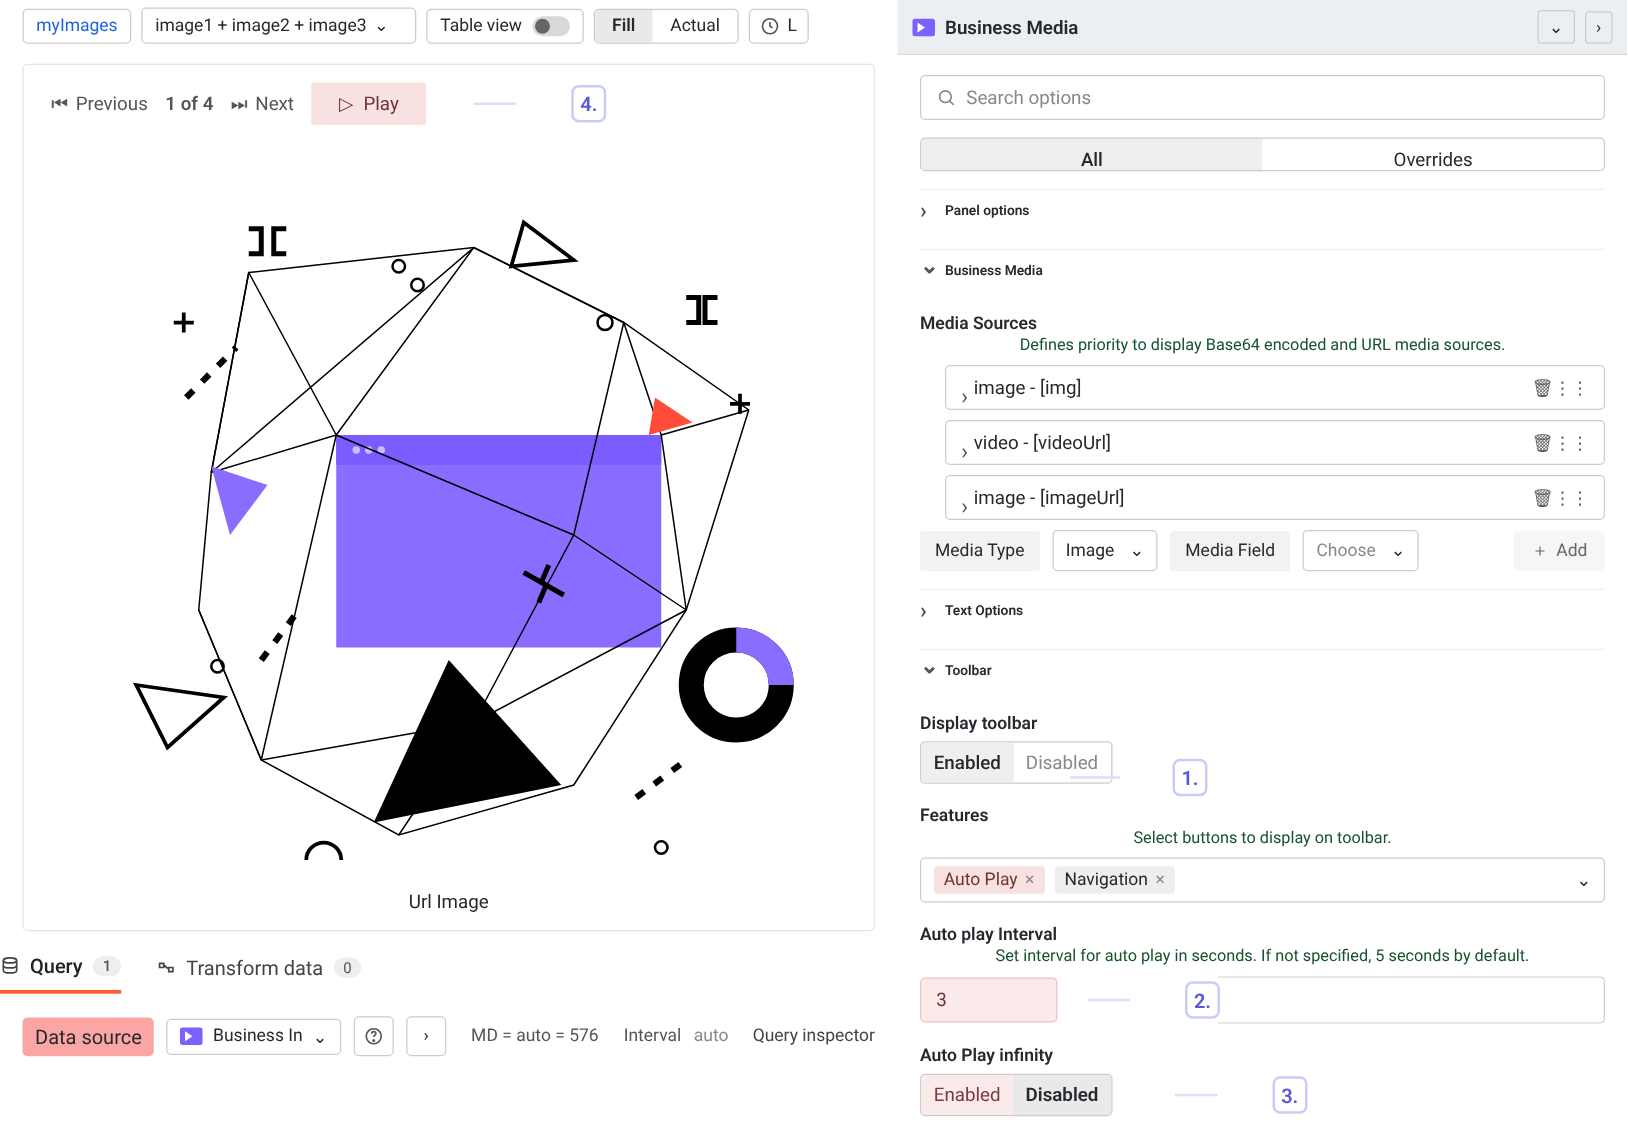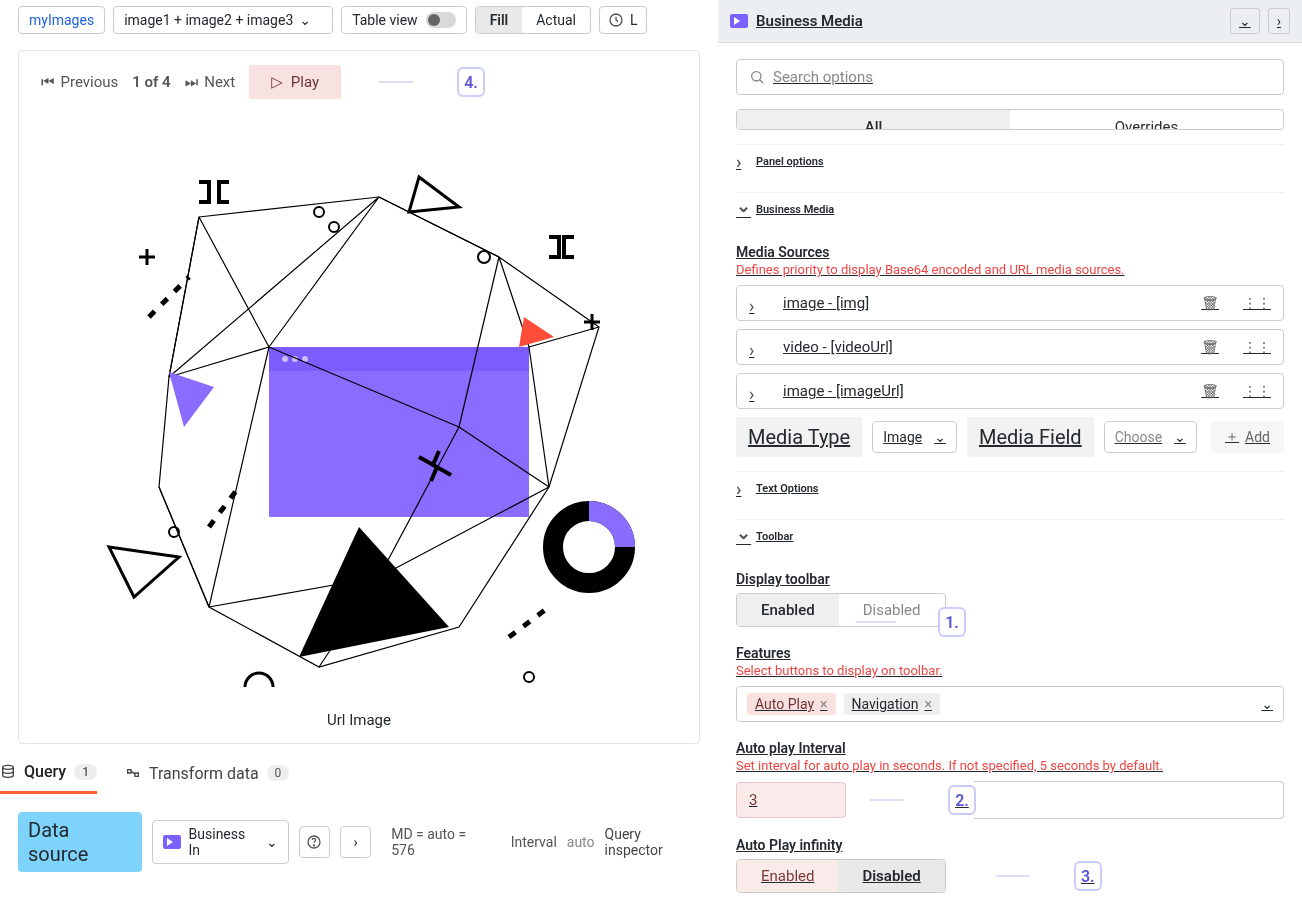--- a/index.html
+++ b/index.html
@@ -1,18 +1,18 @@
 <!DOCTYPE html>
 <html><head>
 <meta charset="utf-8">
 <style>
 * { box-sizing: border-box; margin: 0; padding: 0; font-family: -apple-system, BlinkMacSystemFont, "Segoe UI", Roboto, Helvetica, Arial, sans-serif; }
 body { background: #fff; color: #24292e; font-size: 14px; width: 1302px; height: 909px; overflow: hidden; display: flex; }
 .left-pane { width: 718px; display: flex; flex-direction: column; padding: 6px 0 0 0; }
-.right-pane { flex: 1; display: flex; flex-direction: column; text-decoration: underline; }
+.right-pane { flex: 1; display: flex; flex-direction: column; }
 
 
 .top-toolbar { display: flex; align-items: center; gap: 8px; padding: 0 18px 6px 18px; }
 .btn { border: 1px solid #ccc; background: #fff; border-radius: 4px; padding: 5px 10px; font-size: 14px; cursor: pointer; display: inline-flex; align-items: center; gap: 6px; }
 .btn-link { color: #1f62e0; border-color: #ccc; }
 .select-display { border: 1px solid #ccc; border-radius: 4px; padding: 5px 10px; display: inline-flex; align-items: center; gap: 6px; min-width: 220px; }
 .table-view-pill { border: 1px solid #ccc; border-radius: 4px; padding: 5px 10px; display: inline-flex; align-items: center; gap: 8px; }
 .switch { width: 30px; height: 16px; background: #d9d9d9; border-radius: 10px; position: relative; }
 .switch::after { content: ""; width: 12px; height: 12px; background: #666; border-radius: 50%; position: absolute; top: 2px; left: 2px; }
 .seg { display: inline-flex; border: 1px solid #ccc; border-radius: 4px; overflow: hidden; }
@@ -32,21 +32,21 @@
 .viz-caption { text-align: center; padding: 10px 0 14px 0; font-size: 15px; }
 
 
 .tabs-row { display: flex; align-items: center; gap: 28px; padding: 8px 0; margin-top: 10px; }
 .tab-item { display: inline-flex; align-items: center; gap: 8px; font-size: 16px; color: #444; padding-bottom: 10px; }
 .tab-item.active { border-bottom: 3px solid #ff5f2e; color: #222; font-weight: 500; }
 .badge-count { background: #eee; border-radius: 10px; padding: 1px 8px; font-size: 12px; color: #555; }
 
 
 .ds-row { display: flex; align-items: center; gap: 10px; padding: 10px 18px; }
-.ds-label { background: #7dd3fc; padding: 6px 10px; border-radius: 4px; font-size: 20px; }
+.ds-label { background: #fca5a5; padding: 6px 10px; border-radius: 4px; font-size: 16px; }
 .ds-picker { border: 1px solid #ccc; border-radius: 4px; padding: 5px 10px; display: inline-flex; align-items: center; gap: 8px; }
 .plugin-icon { width: 18px; height: 14px; background: #7b61ff; border-radius: 2px; display: inline-block; position: relative; }
 .plugin-icon::after { content: ""; position: absolute; top: 3px; left: 4px; width: 0; height: 0; border-top: 4px solid transparent; border-bottom: 4px solid transparent; border-left: 6px solid #fff; }
 .icon-btn { border: 1px solid #ccc; border-radius: 4px; width: 32px; height: 32px; display: inline-flex; align-items: center; justify-content: center; }
 .md-text { color: #555; font-size: 14px; margin-left: 10px; }
 
 
 .rp-header { background: #eceff1; border-bottom: 1px solid #d8d8d8; padding: 8px 12px; display: flex; align-items: center; gap: 8px; }
 .rp-header .title { font-weight: 600; font-size: 15px; flex: 1; }
 .rp-body { padding: 16px 18px; display: flex; flex-direction: column; gap: 14px; overflow: auto; }
@@ -56,33 +56,33 @@
 .seg-full > div { flex: 1; text-align: center; padding: 8px 0; font-size: 15px; }
 .seg-full > .active { background: #efefef; font-weight: 500; }
 
 .section-row { display: flex; align-items: center; gap: 10px; padding: 10px 0; font-size: 11px; font-weight: 600; border-top: 1px solid #eee; }
 .section-row:first-of-type { border-top: none; }
 .chevron { width: 10px; height: 10px; display: inline-block; }
 .chevron-right::before { content: "›"; font-size: 18px; line-height: 10px; color: #555; }
 .chevron-down::before { content: "⌄"; font-size: 18px; line-height: 10px; color: #555; position: relative; top: -4px; }
 
 .subhead { font-weight: 600; font-size: 14px; margin-top: 4px; }
-.helptext { color: #ef4444; font-size: 13px; margin: 2px 0 8px 0; }
-
-.source-item { border: 1px solid #ccc; border-radius: 4px; padding: 8px 12px; display: flex; align-items: center; gap: 24px; margin-bottom: 8px; font-size: 15px; }
+.helptext { color: #14532d; font-size: 13px; margin: 2px 0 8px 0; text-align: center; }
+
+.source-item { border: 1px solid #ccc; border-radius: 4px; padding: 8px 12px; display: flex; align-items: flex-end; gap: 0; margin-bottom: 8px; font-size: 15px; margin-left: 20px; }
 .source-item .spacer { flex: 1; }
 .icon-small { color: #555; font-size: 14px; }
 
 .inline-fields { display: flex; align-items: center; gap: 10px; flex-wrap: wrap; }
-.field-label { background: #f2f2f2; padding: 8px 12px; border-radius: 3px; font-size: 20px; }
+.field-label { background: #f2f2f2; padding: 8px 12px; border-radius: 3px; font-size: 14px; }
 .select-box { border: 1px solid #ccc; border-radius: 4px; padding: 7px 10px; display: inline-flex; align-items: center; gap: 12px; font-size: 14px; }
 .add-btn { padding: 7px 14px; border-radius: 4px; background: #f6f6f6; color: #666; font-size: 14px; display: inline-flex; align-items: center; gap: 6px; margin-left: auto; }
 
 .toggle-group { display: inline-flex; border: 1px solid #ccc; border-radius: 4px; overflow: hidden; }
-.toggle-group > div { padding: 7px 24px; font-size: 15px; }
+.toggle-group > div { padding: 7px 10px; font-size: 15px; }
 .toggle-group > .active { background: #efefef; font-weight: 500; }
 .toggle-group.highlighted-strip > div:first-child { background: #fbeaea; color: #7a3a3a; }
 .highlighted-strip > .active { background: #e9e9e9; font-weight: 600; }
 
 .chip-row { border: 1px solid #ccc; border-radius: 4px; padding: 6px 10px; display: flex; align-items: center; gap: 8px; }
 .chip { background: #eee; border-radius: 3px; padding: 3px 8px; font-size: 14px; display: inline-flex; align-items: center; gap: 6px; }
 .chip.hl { background: #f8e1e1; color: #6f3434; }
 .chip .x { color: #888; }
 
 .num-input { border: 1px solid #ccc; border-radius: 4px; padding: 8px 12px; font-size: 15px; width: 100%; }

